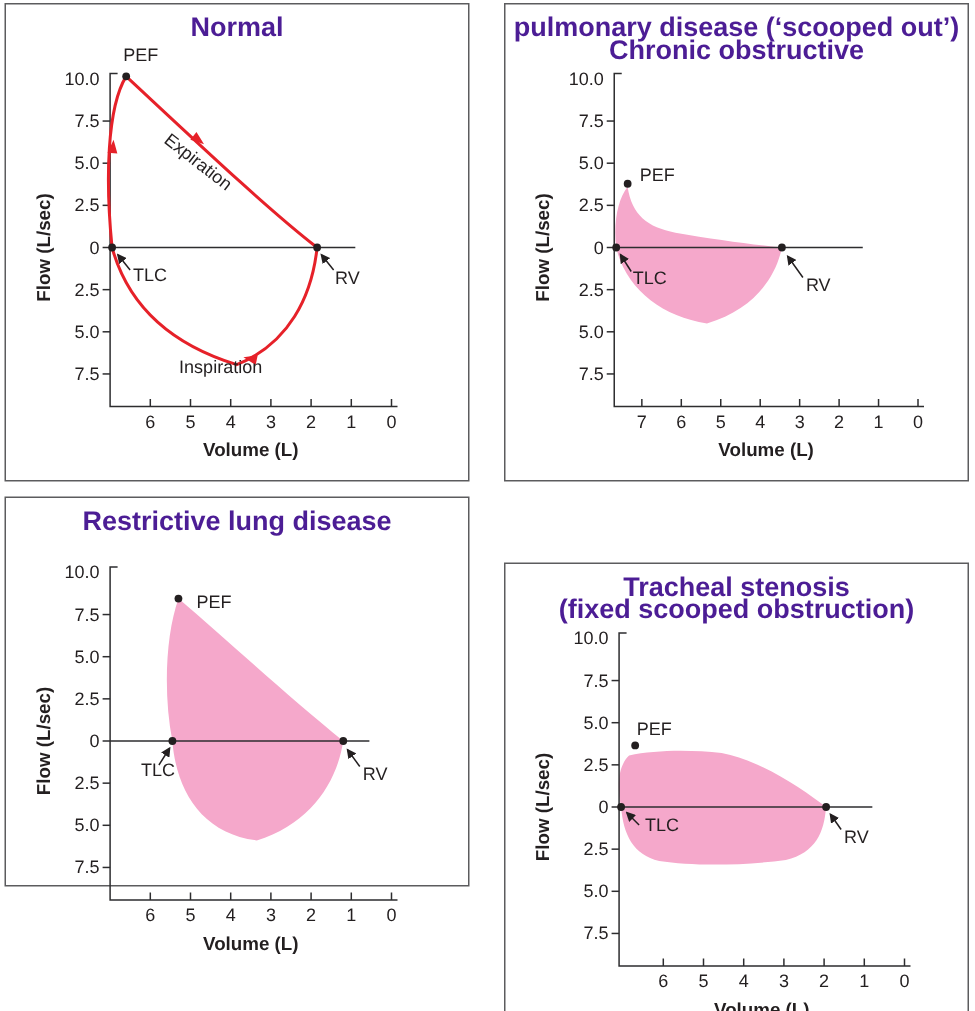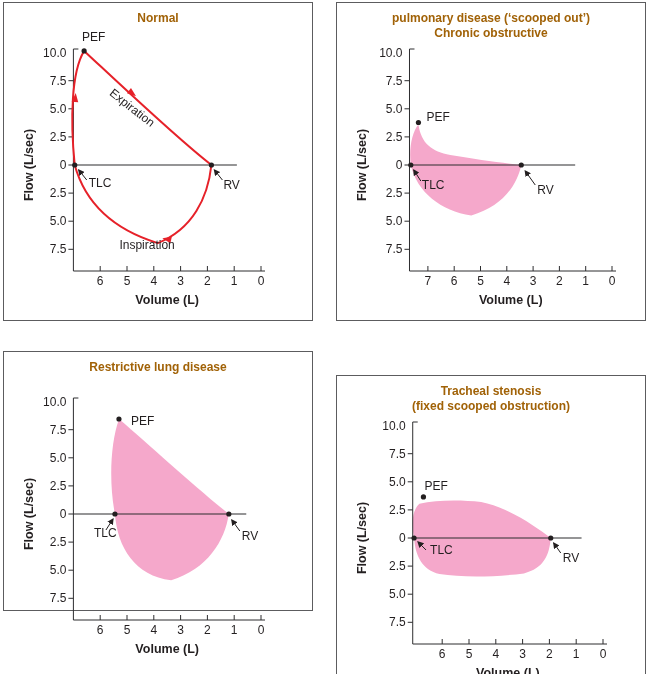--- a/index.html
+++ b/index.html
@@ -1,20 +1,20 @@
 <!DOCTYPE html>
 <html><head>
 <meta charset="utf-8">
 <style>
   html,body{margin:0;padding:0;background:#ffffff;}
   body{width:650px;height:674px;font-family:"Liberation Sans",sans-serif;}
   .fig{position:relative;width:650px;height:674px;background:#ffffff;}
   .panel{position:absolute;width:310px;background:#ffffff;border:1px solid #5c5c5e;box-sizing:border-box;}
   .panel-title{position:absolute;top:8px;left:0;right:0;text-align:center;
-    font-weight:bold;font-size:12px;line-height:15px;color:#a16207;}
+    font-weight:bold;font-size:18px;line-height:15px;color:#4c1d95;}
   svg.plot{position:absolute;left:0;top:0;overflow:visible;}
   svg text{fill:#231f20;font-size:12px;font-family:"Liberation Sans",sans-serif;}
   svg text.axlabel{font-weight:bold;font-size:12.5px;}
 </style>
 </head>
 <body>
 
 <div class="fig">
 
   <div class="panel" style="left:3px;top:2px;height:319px;">
@@ -129,21 +129,21 @@
         <text x="89.43199999999999" y="117.5128">PEF</text>
         <line x1="83.80499999999998" y1="178" x2="76.80499999999998" y2="167" stroke="#231f20" stroke-width="1" marker-end="url(#ah1)"></line>
         <circle cx="73.80499999999998" cy="162" r="2.6" fill="#231f20"></circle>
         <text x="84.80499999999998" y="186">TLC</text>
         <line x1="198.265" y1="182" x2="188.265" y2="168" stroke="#231f20" stroke-width="1" marker-end="url(#ah1)"></line>
         <circle cx="184.265" cy="162" r="2.6" fill="#231f20"></circle>
         <text x="200.265" y="191">RV</text>
       </svg>
   </div>
 
-  <div class="panel" style="left:3px;top:351px;height:260px;">
+  <div class="panel" style="left:3px;top:331px;height:260px;">
     <div class="panel-title">
       <div>Restrictive lung disease</div>
     </div>
     <svg class="plot" id="plot2" width="308" height="318" viewBox="0 0 308 318">
         <defs>
           <marker id="ah2" viewBox="0 0 10 10" refX="8" refY="5" markerWidth="6.5" markerHeight="6.5" orient="auto-start-reverse">
             <path d="M0 0 L10 5 L0 10 Z" fill="#231f20"></path>
           </marker>
         </defs>
         <path d="M110.9 162.0 C104.8 130.5 106.4 91.2 115.0 67.0 C145.8 93.4 188.7 132.8 224.8 162.0 C220.8 189.0 203.4 217.1 167.2 228.3 C131.0 223.8 113.6 195.7 110.9 162.0 Z" fill="#f5a8cb" stroke="none"></path>

